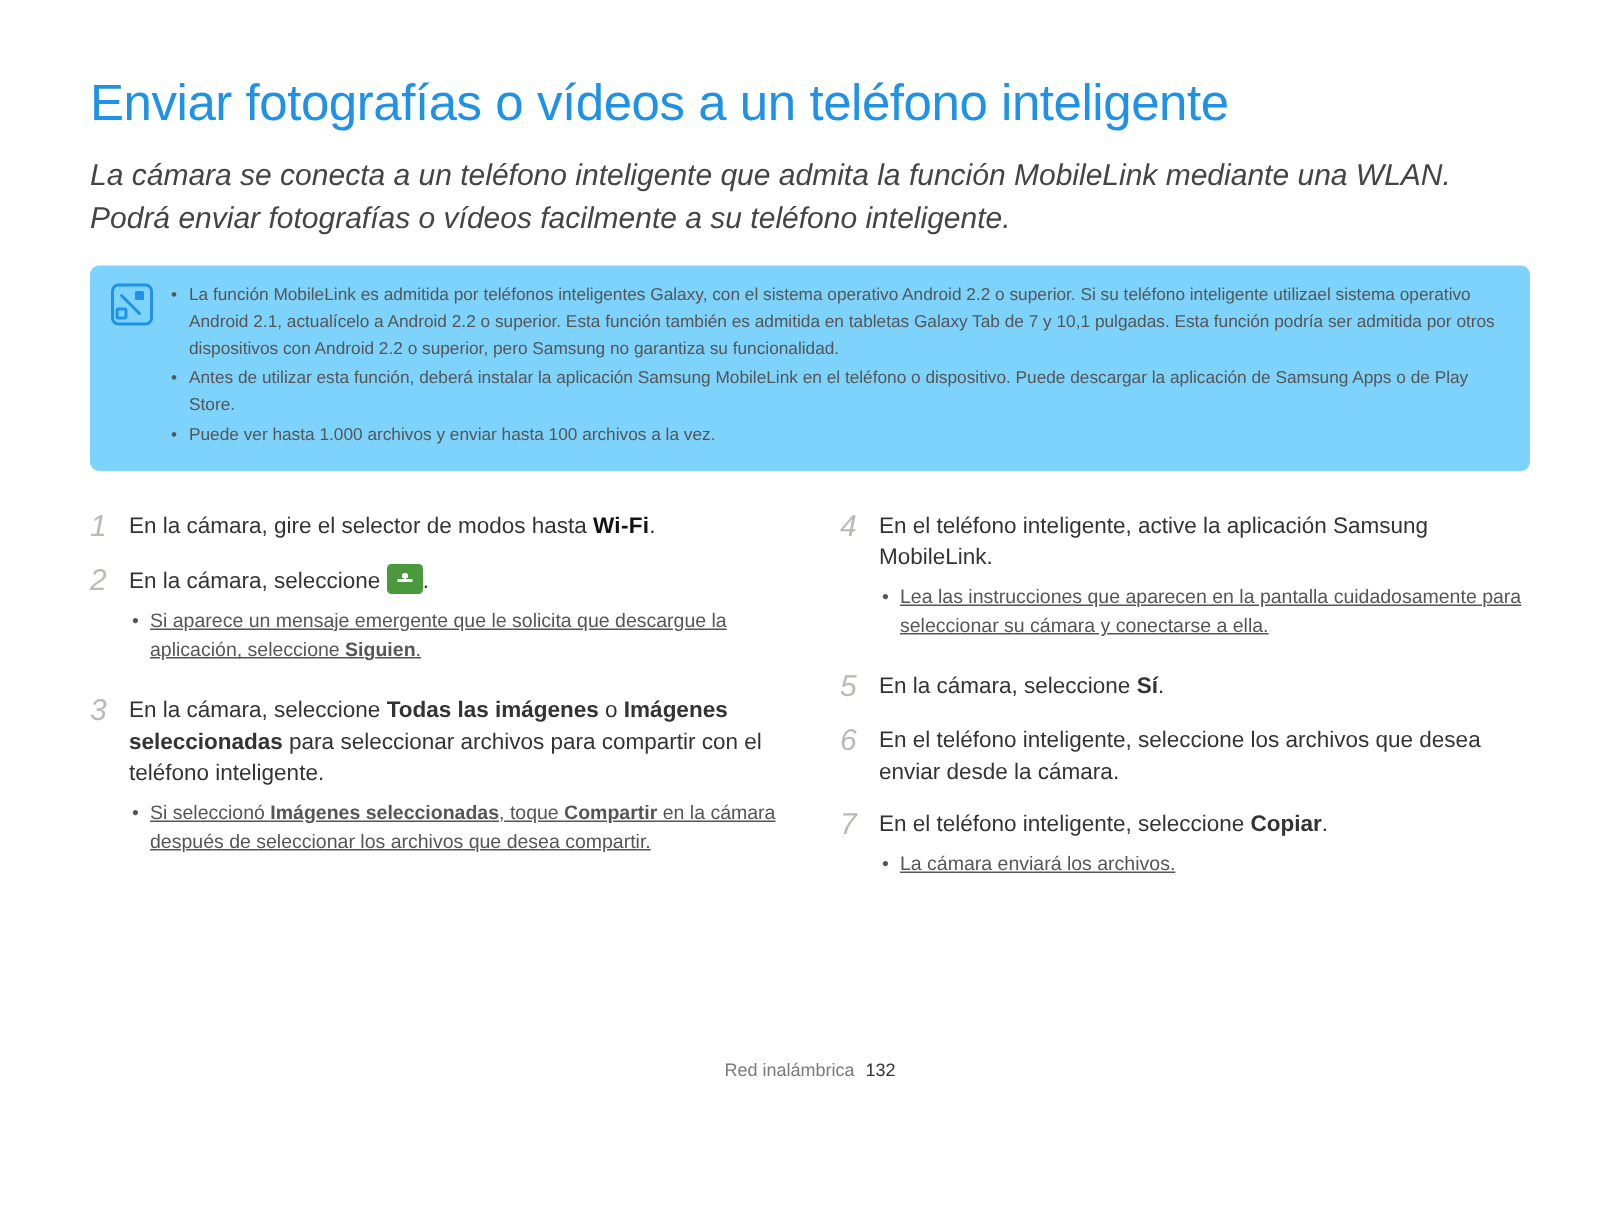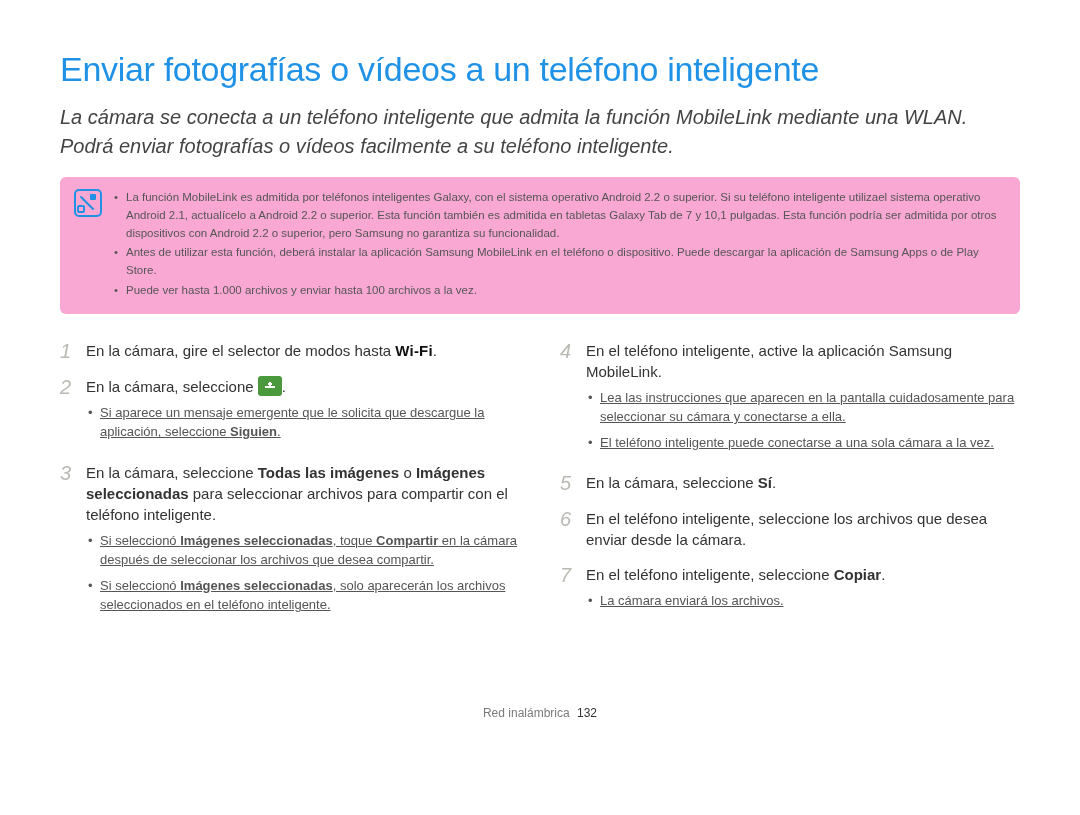--- a/index.html
+++ b/index.html
@@ -25,21 +25,21 @@
   letter-spacing: -0.3px;
 }
 .intro {
   font-size: 20px;
   line-height: 1.45;
   color: #444;
   margin-bottom: 16px;
   font-style: italic;
 }
 .note-box {
-  background: #f9a8d4;
+  background: #7dd3fc;
   border-radius: 6px;
   padding: 12px 18px 12px 14px;
   display: flex;
   gap: 12px;
   margin-bottom: 26px;
 }
 .note-icon {
   flex: 0 0 28px;
   width: 28px;
   height: 28px;
@@ -195,36 +195,34 @@
           </ul>
         </div>
       </div>
 
       <div class="step">
         <div class="step-num">3</div>
         <div class="step-body">
           <span>En la cámara, seleccione <b>Todas las imágenes</b> o <b>Imágenes seleccionadas</b> para seleccionar archivos para compartir con el teléfono inteligente.</span>
           <ul class="sub">
             <li>Si seleccionó <b>Imágenes seleccionadas</b>, toque <b>Compartir</b> en la cámara después de seleccionar los archivos que desea compartir.</li>
-            <li>Si seleccionó <b>Imágenes seleccionadas</b>, solo aparecerán los archivos seleccionados en el teléfono inteligente.</li>
           </ul>
         </div>
       </div>
 
     </div>
 
     <div class="col">
 
       <div class="step">
         <div class="step-num">4</div>
         <div class="step-body">
           <span>En el teléfono inteligente, active la aplicación Samsung MobileLink.</span>
           <ul class="sub">
             <li>Lea las instrucciones que aparecen en la pantalla cuidadosamente para seleccionar su cámara y conectarse a ella.</li>
-            <li>El teléfono inteligente puede conectarse a una sola cámara a la vez.</li>
           </ul>
         </div>
       </div>
 
       <div class="step">
         <div class="step-num">5</div>
         <div class="step-body">
           <span>En la cámara, seleccione <b>Sí</b>.</span>
         </div>
       </div>

